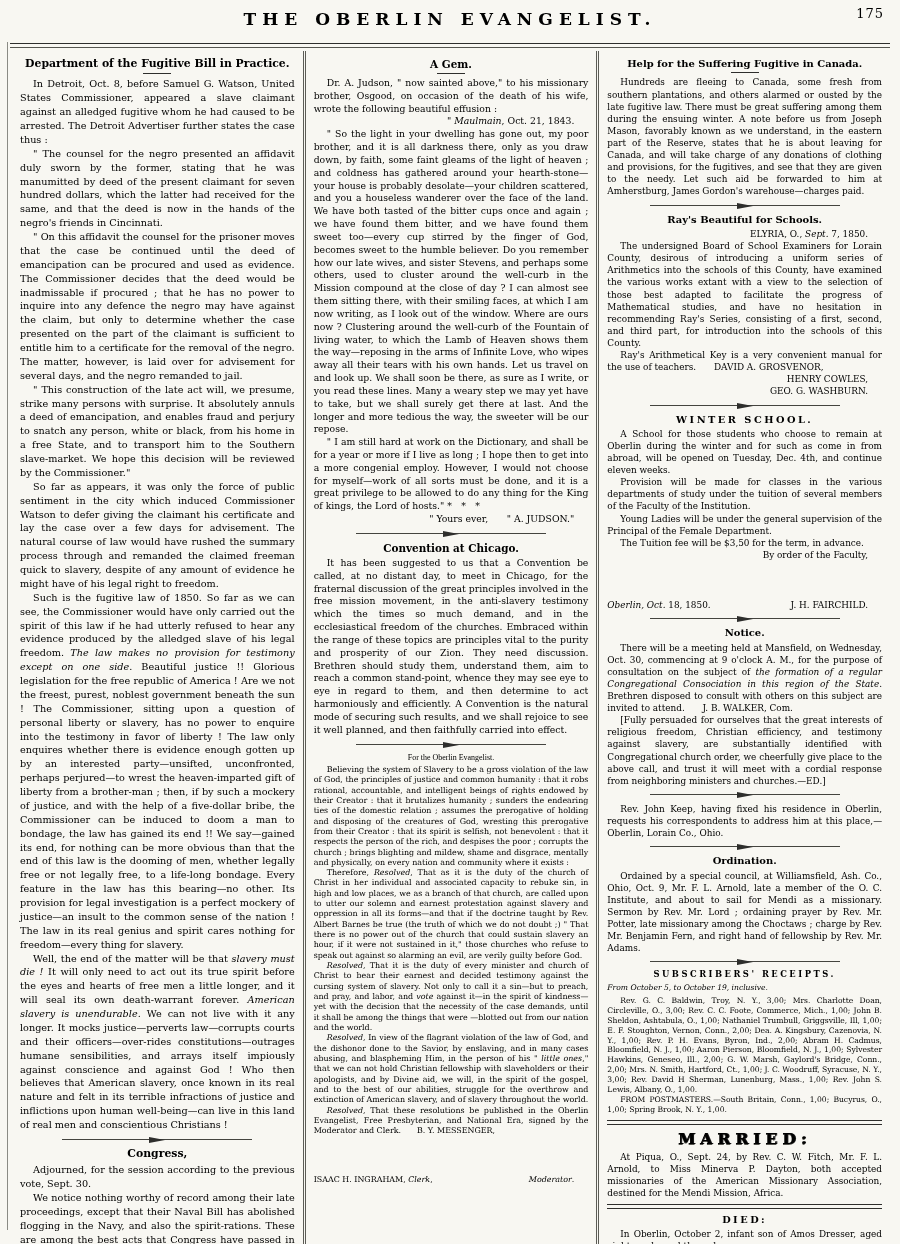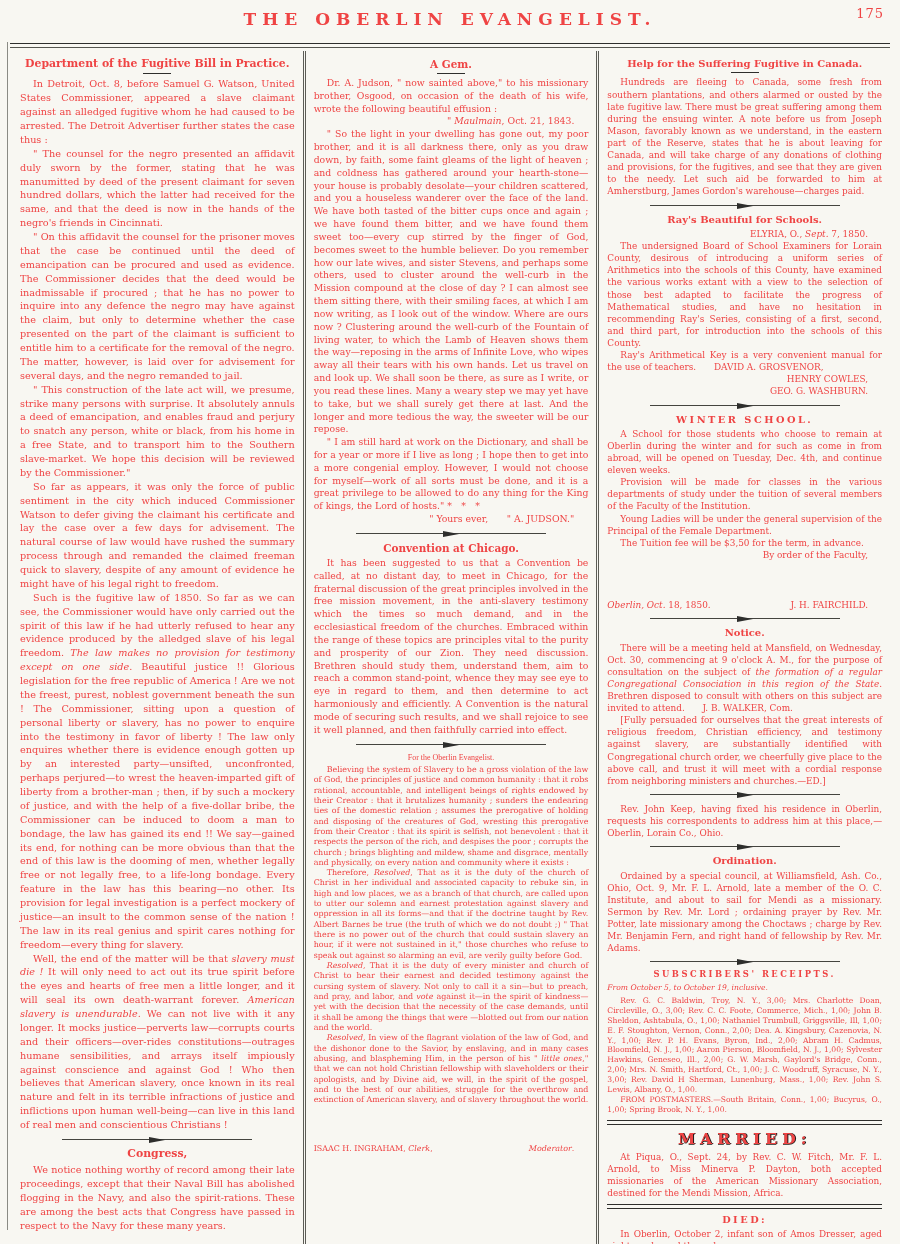--- a/index.html
+++ b/index.html
@@ -1,17 +1,17 @@
 <!DOCTYPE html>
 <html><head>
 <meta charset="utf-8">
 <style>
   html,body{margin:0;padding:0;background:#dedcd5;}
   .page{position:relative;width:900px;height:1244px;margin:0 auto;background:#f8f7f2;
-        color:#ef4444;font-family:"DejaVu Serif","Liberation Serif",serif;overflow:hidden;}
+        color:#000000;font-family:"DejaVu Serif","Liberation Serif",serif;overflow:hidden;}
   .page::before{content:"";position:absolute;left:7px;top:42px;bottom:14px;border-left:1px solid #8a8a84;}
   .masthead{position:relative;text-align:center;padding-top:9px;height:30px;}
   .mast-title{font-size:17px;letter-spacing:6px;font-weight:600;}
   .pageno{position:absolute;right:16px;top:6px;font-size:13px;letter-spacing:1px;}
   .head-rule{margin:4px 10px 0 10px;height:3px;border-top:1px solid #2e2e2c;border-bottom:1px solid #55554f;}
   .cols{display:flex;align-items:stretch;padding:3px 10px 0 12px;}
   .col{flex:1;min-width:0;padding:2px 8px 0 8px;text-align:justify;}
   .col + .col{border-left:3px double #5c5c56;}
   .col-left{font-size:9.7px;line-height:1.43;}
   .col-middle{font-size:9.3px;line-height:1.38;}
@@ -54,20 +54,21 @@
           <p class="para">" The counsel for the negro presented an affidavit duly sworn by the former, stating that he was manumitted by deed of the present claimant for seven hundred dollars, which the latter had received for the same, and that the deed is now in the hands of the negro's friends in Cincinnati.</p>
           <p class="para">" On this affidavit the counsel for the prisoner moves that the case be continued until the deed of emancipation can be procured and used as evidence. The Commissioner decides that the deed would be inadmissable if procured ; that he has no power to inquire into any defence the negro may have against the claim, but only to determine whether the case presented on the part of the claimant is sufficient to entitle him to a certificate for the removal of the negro. The matter, however, is laid over for advisement for several days, and the negro remanded to jail.</p>
           <p class="para">" This construction of the late act will, we presume, strike many persons with surprise. It absolutely annuls a deed of emancipation, and enables fraud and perjury to snatch any person, white or black, from his home in a free State, and to transport him to the Southern slave-market. We hope this decision will be reviewed by the Commissioner."</p>
           <p class="para">So far as appears, it was only the force of public sentiment in the city which induced Commissioner Watson to defer giving the claimant his certificate and lay the case over a few days for advisement. The natural course of law would have rushed the summary process through and remanded the claimed freeman quick to slavery, despite of any amount of evidence he might have of his legal right to freedom.</p>
           <p class="para">Such is the fugitive law of 1850. So far as we can see, the Commissioner would have only carried out the spirit of this law if he had utterly refused to hear any evidence produced by the alledged slave of his legal freedom. <i>The law makes no provision for testimony except on one side.</i> Beautiful justice !! Glorious legislation for the free republic of America ! Are we not the freest, purest, noblest government beneath the sun ! The Commissioner, sitting upon a question of personal liberty or slavery, has no power to enquire into the testimony in favor of liberty ! The law only enquires whether there is evidence enough gotten up by an interested party—unsifted, unconfronted, perhaps perjured—to wrest the heaven-imparted gift of liberty from a brother-man ; then, if by such a mockery of justice, and with the help of a five-dollar bribe, the Commissioner can be induced to doom a man to bondage, the law has gained its end !! We say—gained its end, for nothing can be more obvious than that the end of this law is the dooming of men, whether legally free or not legally free, to a life-long bondage. Every feature in the law has this bearing—no other. Its provision for legal investigation is a perfect mockery of justice—an insult to the common sense of the nation ! The law in its real genius and spirit cares nothing for freedom—every thing for slavery.</p>
           <p class="para">Well, the end of the matter will be that <i>slavery must die !</i> It will only need to act out its true spirit before the eyes and hearts of free men a little longer, and it will seal its own death-warrant forever. <i>American slavery is unendurable.</i> We can not live with it any longer. It mocks justice—perverts law—corrupts courts and their officers—over-rides constitutions—outrages humane sensibilities, and arrays itself impiously against conscience and against God ! Who then believes that American slavery, once known in its real nature and felt in its terrible infractions of justice and inflictions upon human well-being—can live in this land of real men and conscientious Christians !</p>
         </section>
         <div class="divider arrow"></div>
         <section>
           <h2 class="h-main">Congress,</h2>
+          <p class="para">Adjourned, for the session according to the previous vote, Sept. 30.</p>
           <p class="para">We notice nothing worthy of record among their late proceedings, except that their Naval Bill has abolished flogging in the Navy, and also the spirit-rations. These are among the best acts that Congress have passed in respect to the Navy for these many years.</p>
         </section>
       </div>
     <div class="col col-middle">
         <section>
           <h2 class="h-main ruled">A Gem.</h2>
           <p class="para">Dr. A. Judson, " now sainted above," to his missionary brother, Osgood, on occasion of the death of his wife, wrote the following beautiful effusion :</p>
           <p class="line-right">" <i>Maulmain</i>, Oct. 21, 1843.</p>
           <p class="para">" So the light in your dwelling has gone out, my poor brother, and it is all darkness there, only as you draw down, by faith, some faint gleams of the light of heaven ; and coldness has gathered around your hearth-stone—your house is probably desolate—your children scattered, and you a houseless wanderer over the face of the land. We have both tasted of the bitter cups once and again ; we have found them bitter, and we have found them sweet too—every cup stirred by the finger of God, becomes sweet to the humble believer. Do you remember how our late wives, and sister Stevens, and perhaps some others, used to cluster around the well-curb in the Mission compound at the close of day ? I can almost see them sitting there, with their smiling faces, at which I am now writing, as I look out of the window. Where are ours now ? Clustering around the well-curb of the Fountain of living water, to which the Lamb of Heaven shows them the way—reposing in the arms of Infinite Love, who wipes away all their tears with his own hands. Let us travel on and look up. We shall soon be there, as sure as I write, or you read these lines. Many a weary step we may yet have to take, but we shall surely get there at last. And the longer and more tedious the way, the sweeter will be our repose.</p>
           <p class="para">" I am still hard at work on the Dictionary, and shall be for a year or more if I live as long ; I hope then to get into a more congenial employ. However, I would not choose for myself—work of all sorts must be done, and it is a great privilege to be allowed to do any thing for the King of kings, the Lord of hosts."  *  *  *</p>
@@ -78,20 +79,21 @@
           <h2 class="h-main">Convention at Chicago.</h2>
           <p class="para">It has been suggested to us that a Convention be called, at no distant day, to meet in Chicago, for the fraternal discussion of the great principles involved in the free mission movement, in the anti-slavery testimony which the times so much demand, and in the ecclesiastical freedom of the churches. Embraced within the range of these topics are principles vital to the purity and prosperity of our Zion. They need discussion. Brethren should study them, understand them, aim to reach a common stand-point, whence they may see eye to eye in regard to them, and then determine to act harmoniously and efficiently. A Convention is the natural mode of securing such results, and we shall rejoice to see it well planned, and then faithfully carried into effect.</p>
         </section>
         <div class="divider arrow"></div>
         <section class="sec-small">
           <p class="kicker">For the Oberlin Evangelist.</p>
           <p class="para">Believing the system of Slavery to be a gross violation of the law of God, the principles of justice and common humanity : that it robs rational, accountable, and intelligent beings of rights endowed by their Creator : that it brutalizes humanity ; sunders the endearing ties of the domestic relation ; assumes the prerogative of holding and disposing of the creatures of God, wresting this prerogative from their Creator : that its spirit is selfish, not benevolent : that it respects the person of the rich, and despises the poor ; corrupts the church ; brings blighting and mildew, shame and disgrace, mentally and physically, on every nation and community where it exists :</p>
           <p class="para">Therefore, <i>Resolved</i>, That as it is the duty of the church of Christ in her individual and associated capacity to rebuke sin, in high and low places, we as a branch of that church, are called upon to utter our solemn and earnest protestation against slavery and oppression in all its forms—and that if the doctrine taught by Rev. Albert Barnes be true (the truth of which we do not doubt ;) " That there is no power out of the church that could sustain slavery an hour, if it were not sustained in it," those churches who refuse to speak out against so alarming an evil, are verily guilty before God.</p>
           <p class="para"><i>Resolved</i>, That it is the duty of every minister and church of Christ to bear their earnest and decided testimony against the cursing system of slavery. Not only to call it a sin—but to preach, and pray, and labor, and <i>vote</i> against it—in the spirit of kindness—yet with the decision that the necessity of the case demands, until it shall be among the things that were —blotted out from our nation and the world.</p>
           <p class="para"><i>Resolved</i>, In view of the flagrant violation of the law of God, and the dishonor done to the Savior, by enslaving, and in many cases abusing, and blaspheming Him, in the person of his " <i>little ones</i>," that we can not hold Christian fellowship with slaveholders or their apologists, and by Divine aid, we will, in the spirit of the gospel, and to the best of our abilities, struggle for the overthrow and extinction of American slavery, and of slavery throughout the world.</p>
+          <p class="para"><i>Resolved</i>, That these resolutions be published in the Oberlin Evangelist, Free Presbyterian, and National Era, signed by the Moderator and Clerk.  B. Y. MESSENGER,</p>
           <p class="split">
             <span>ISAAC H. INGRAHAM, <i>Clerk</i>,</span>
             <span><i>Moderator</i>.</span>
           </p>
         </section>
       </div>
     <div class="col col-right">
         <section>
           <h2 class="h-main ruled">Help for the Suffering Fugitive in Canada.</h2>
           <p class="para">Hundreds are fleeing to Canada, some fresh from southern plantations, and others alarmed or ousted by the late fugitive law. There must be great suffering among them during the ensuing winter. A note before us from Joseph Mason, favorably known as we understand, in the eastern part of the Reserve, states that he is about leaving for Canada, and will take charge of any donations of clothing and provisions, for the fugitives, and see that they are given to the needy. Let such aid be forwarded to him at Amherstburg, James Gordon's warehouse—charges paid.</p>

